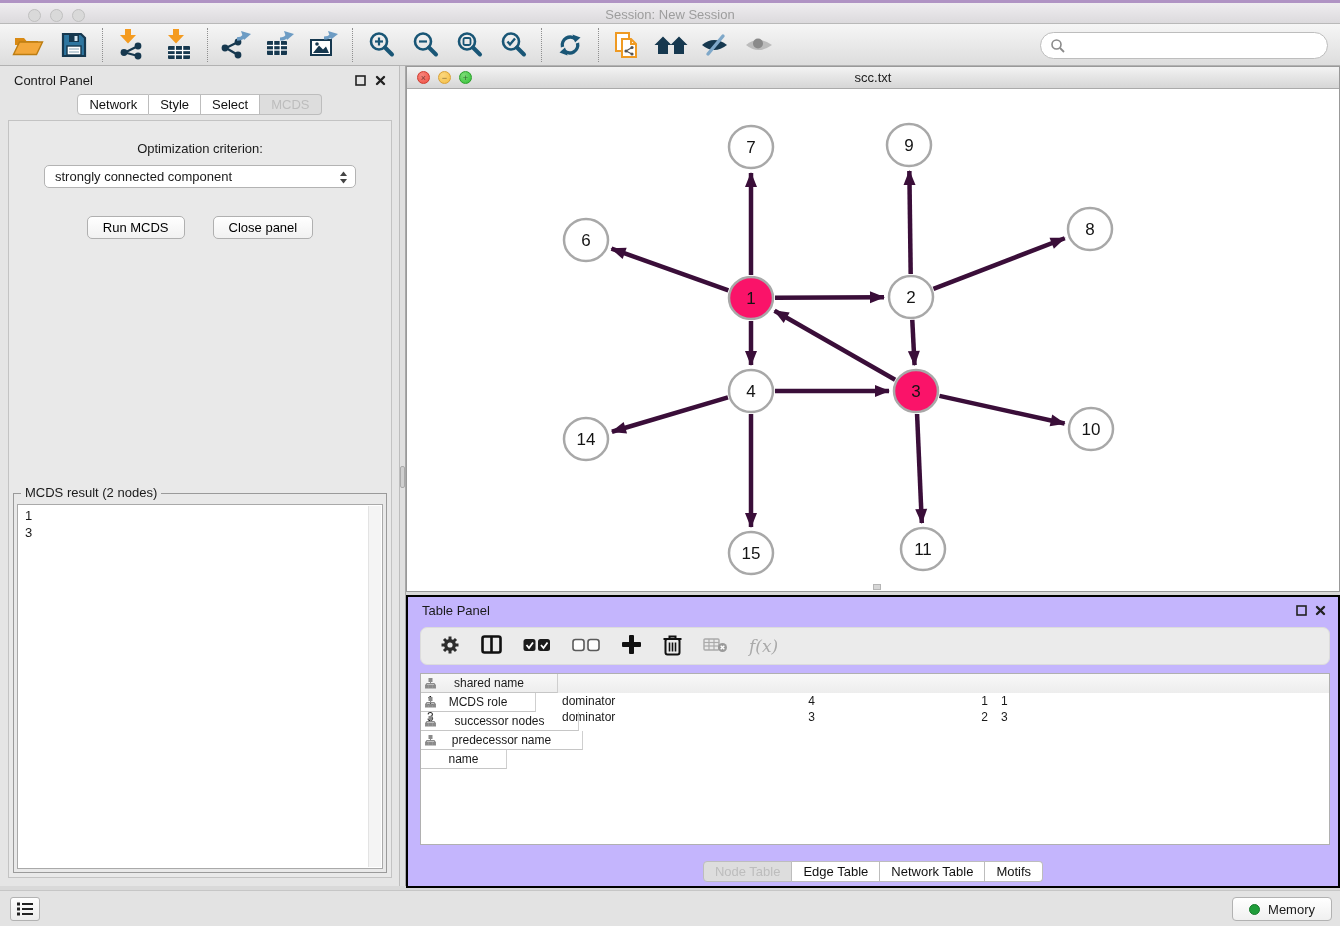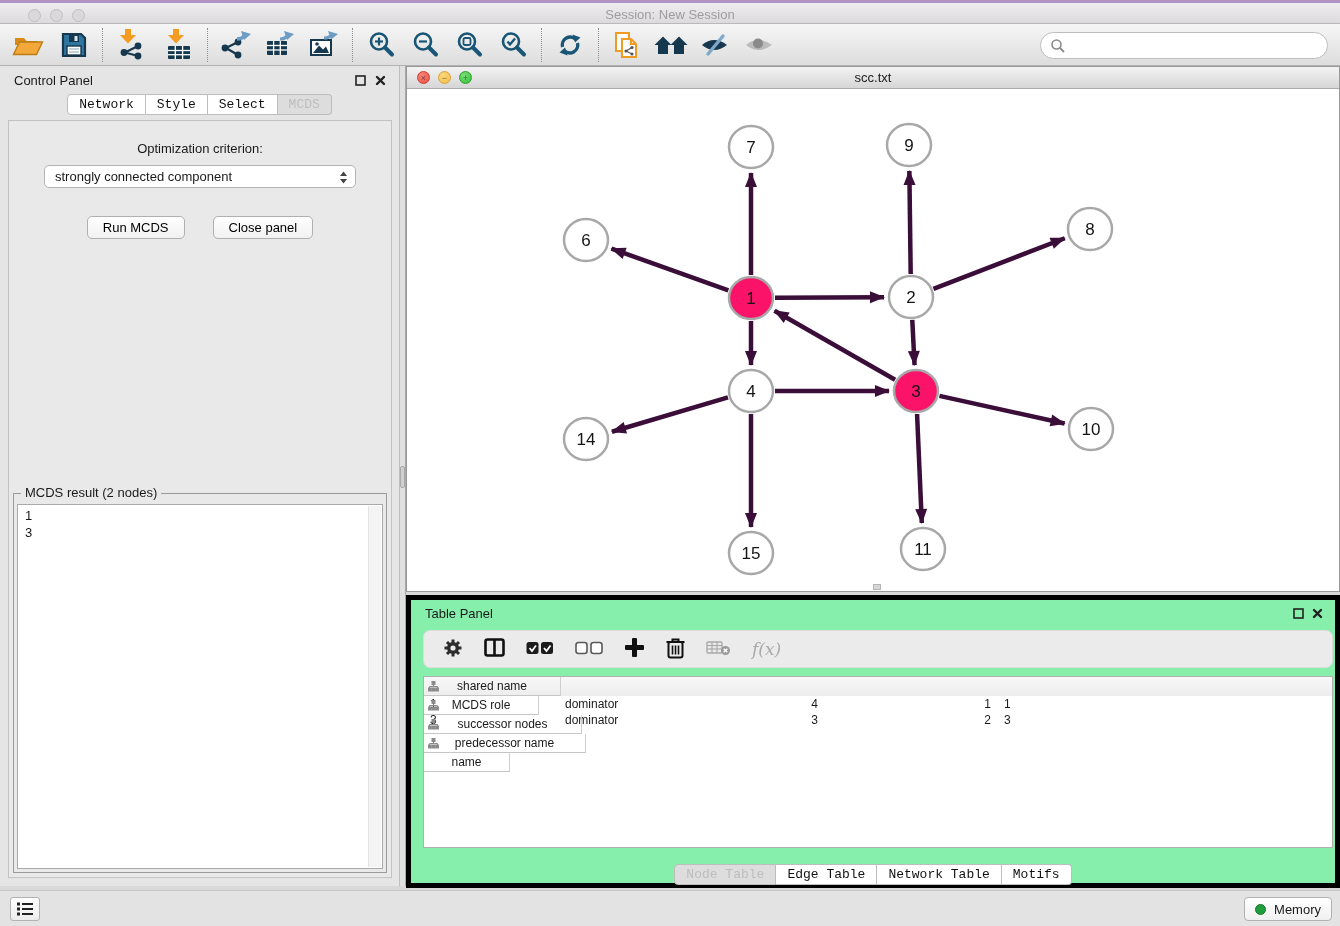--- a/index.html
+++ b/index.html
@@ -21,21 +21,21 @@
   .tbtn{width:40px;height:38px;display:flex;align-items:center;justify-content:center;flex:0 0 auto;}
   .tsep{width:0;height:34px;border-left:1px dotted #8f8f8f;margin:0 8px;flex:0 0 auto;}
   .searchbox{position:absolute;right:12px;top:8px;width:288px;height:27px;background:#fff;border:1px solid #bdbdbd;border-radius:14px;display:flex;align-items:center;padding-left:9px;}
 
   
   .control-panel{position:absolute;left:0;top:66px;width:400px;height:820px;background:#e5e5e5;border-right:1px solid #bdbdbd;}
   .panel-header{position:relative;height:28px;}
   .panel-header .ptitle{position:absolute;left:14px;top:7px;}
   .hdr-ic{position:absolute;top:8px;width:13px;height:13px;display:flex;align-items:center;justify-content:center;}
   .tabrow{display:flex;justify-content:center;position:relative;z-index:2;}
-  .tab{background:#fff;border:1px solid #bdbdbd;border-left:none;padding:2px 11px;font-size:13px;color:#111;height:21px;white-space:nowrap;font-family:Liberation Mono, monospace;}
+  .tab{background:#fff;border:1px solid #bdbdbd;border-left:none;padding:2px 11px;font-size:13px;color:#111;height:21px;white-space:nowrap;}
   .tab:first-child{border-left:1px solid #bdbdbd;border-radius:4px 0 0 4px;}
   .tab:last-child{border-radius:0 4px 4px 0;}
   .tab.active{background:#ddd;color:#bdbdbd;}
   .cp-content{position:absolute;left:8px;top:54px;width:384px;height:758px;background:#e9e9e9;border:1px solid #c3c3c3;}
   .opt-label{text-align:center;margin-top:20px;}
   .dropdown{position:relative;margin:9px auto 0 auto;width:312px;height:23px;background:#fff;border:1px solid #b3b3b3;border-radius:5px;line-height:21px;padding-left:10px;}
   .dd-stepper{position:absolute;right:7px;top:4px;}
   .btnrow{display:flex;justify-content:center;gap:28px;margin-top:28px;}
   .btn{background:linear-gradient(#ffffff,#f1f1f1);border:1px solid #b0b0b0;border-radius:5px;padding:3px 15px;font-size:13px;}
   .groupbox{position:absolute;left:4px;top:372px;width:374px;height:380px;border:1px solid #9a9a9a;}
@@ -51,36 +51,36 @@
   
   .netwin{position:absolute;left:406px;top:66px;width:934px;height:526px;border:1px solid #999;background:#fff;}
   .netbar{position:absolute;left:0;top:0;right:0;height:22px;background:linear-gradient(#f3f3f3,#d6d6d6);border-bottom:1px solid #aaa;}
   .netbar .ntitle{position:absolute;left:0;right:0;top:3px;text-align:center;color:#1a1a1a;}
   .netbar .tl{top:4px;}
   .netcanvas{position:absolute;left:0;top:22px;width:932px;height:502px;background:#fff;}
   .hgrip{position:absolute;left:50%;bottom:1px;width:8px;height:6px;background:#d6d6d6;border:1px solid #b5b5b5;}
   svg text{font-family:"Liberation Sans",sans-serif;}
 
   
-  .table-panel{position:absolute;left:406px;top:595px;width:934px;height:293px;background:#86efac;border:5px solid #000000;}
+  .table-panel{position:absolute;left:406px;top:595px;width:934px;height:293px;background:#c4b5fd;border:2px solid #000000;}
   .table-panel .ptitle{position:absolute;left:14px;top:6px;}
   .tp-toolbar{position:absolute;left:12px;top:30px;width:910px;height:38px;background:#ebebeb;border:1px solid #dcdcdc;border-radius:7px;display:flex;align-items:center;gap:21px;padding-left:19px;}
   .fx{font-family:"DejaVu Serif",serif;font-style:italic;font-size:17px;color:#a9a9a9;}
   .tablebox{position:absolute;left:12px;top:76px;width:910px;height:172px;background:#fff;border:1px solid #b0b0b0;overflow:hidden;}
   .thead{display:flex;height:19px;background:linear-gradient(#f8f8f8,#ededed);flex-direction:column;}
   .th{position:relative;display:flex;align-items:center;justify-content:center;font-size:12px;border-right:1px solid #cfcfcf;border-bottom:1px solid #c6c6c6;flex:0 0 auto;height:19px;}
   .th svg{position:absolute;left:4px;top:4px;}
   .tr{display:flex;height:16px;}
   .td{font-size:12px;line-height:16px;flex:0 0 auto;white-space:nowrap;overflow:hidden;}
   .tp-tabs{position:absolute;left:0;right:0;top:264px;display:flex;justify-content:center;}
 
   
   .statusbar{position:absolute;left:0;top:890px;width:1340px;height:36px;background:#e3e3e3;border-top:1px solid #c6c6c6;}
   .sq-btn{position:absolute;left:10px;top:6px;width:30px;height:24px;background:linear-gradient(#fff,#ececec);border:1px solid #b2b2b2;border-radius:3px;display:flex;align-items:center;justify-content:center;}
-  .mem-btn{position:absolute;right:8px;top:6px;height:24px;background:linear-gradient(#fff,#f0f0f0);border:1px solid #b2b2b2;border-radius:4px;display:flex;align-items:center;gap:8px;padding:0 10px;font-size:13px;}
+  .mem-btn{position:absolute;right:8px;top:6px;height:24px;background:linear-gradient(#fff,#f0f0f0);border:1px solid #b2b2b2;border-radius:4px;display:flex;align-items:center;gap:8px;padding:0 16px;font-size:13px;}
   .dot{width:11px;height:11px;border-radius:50%;background:#1f9d3a;border:1px solid #177a2c;}
 </style>
 </head>
 <body>
 
 <div class="app">
 
   <div class="titlebar">
     <div class="tl inactive" style="left:28px"></div>
     <div class="tl inactive" style="left:50px"></div>

